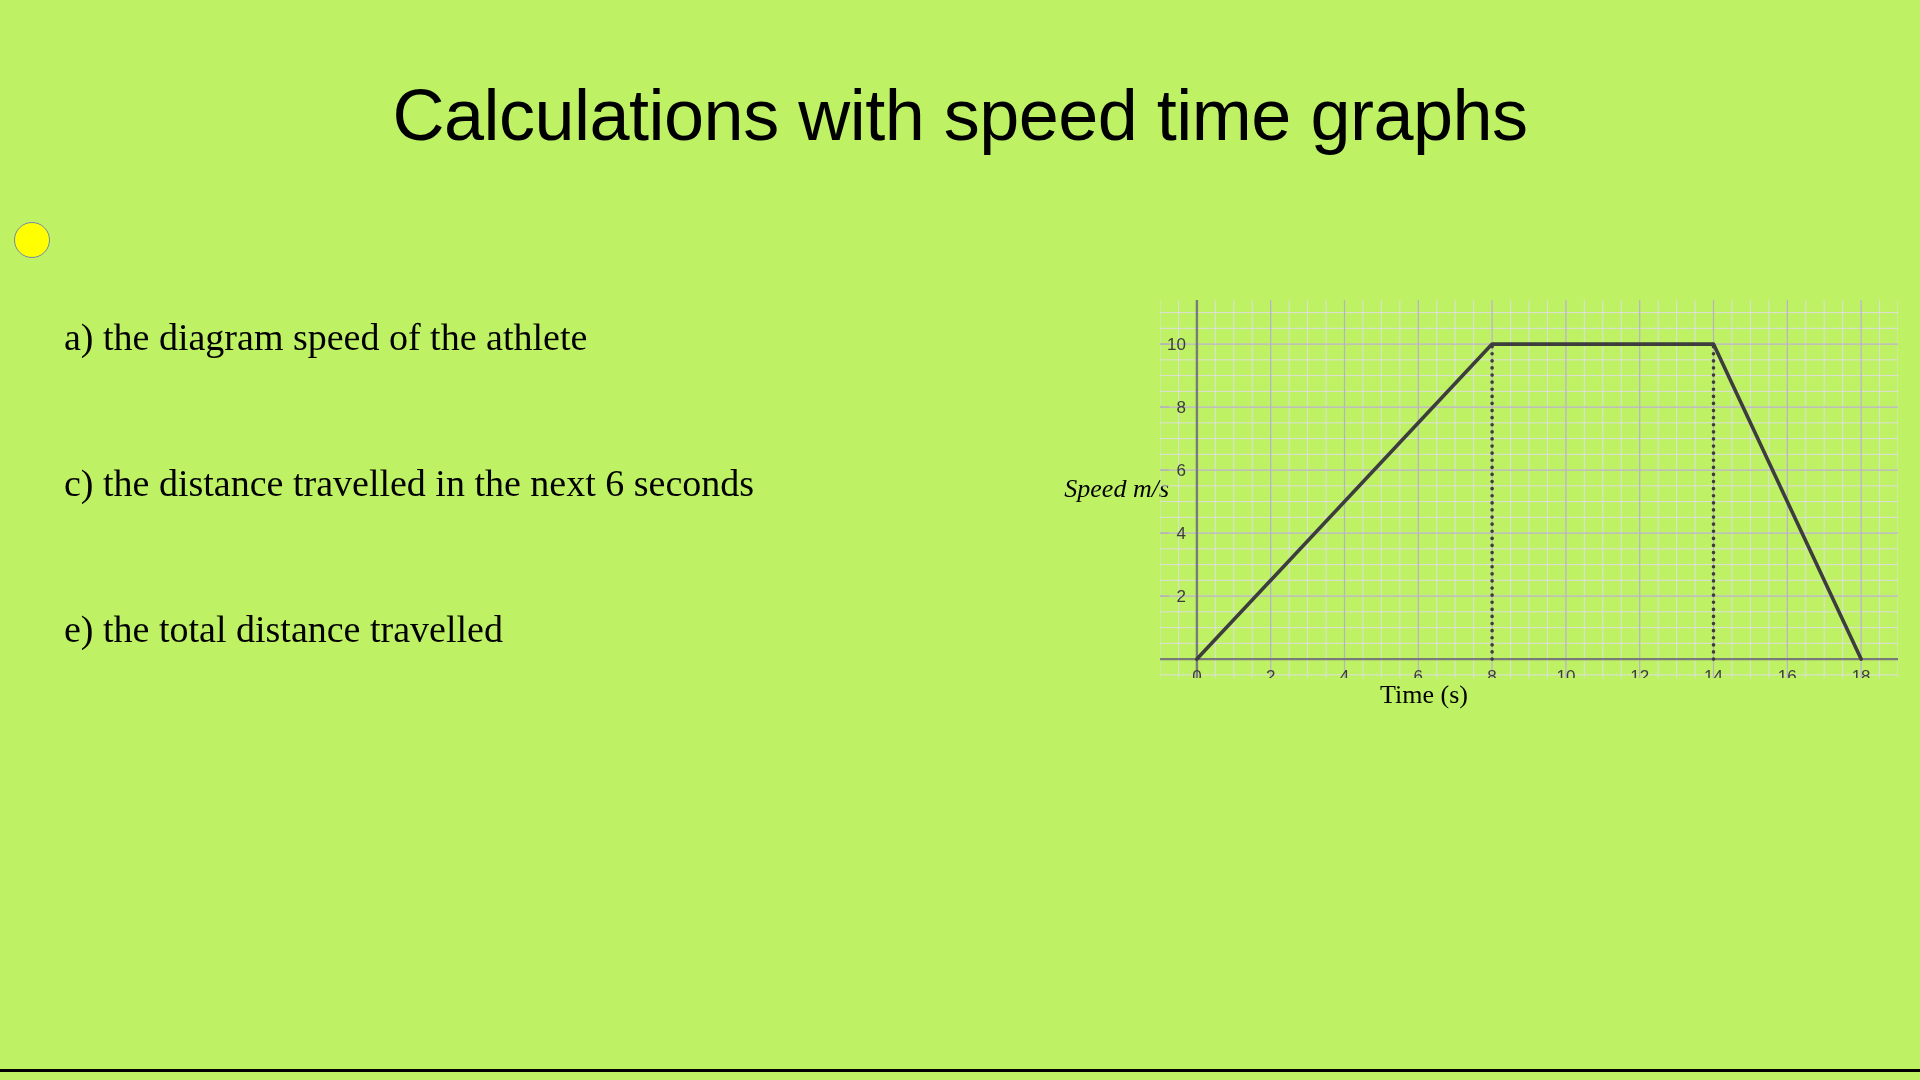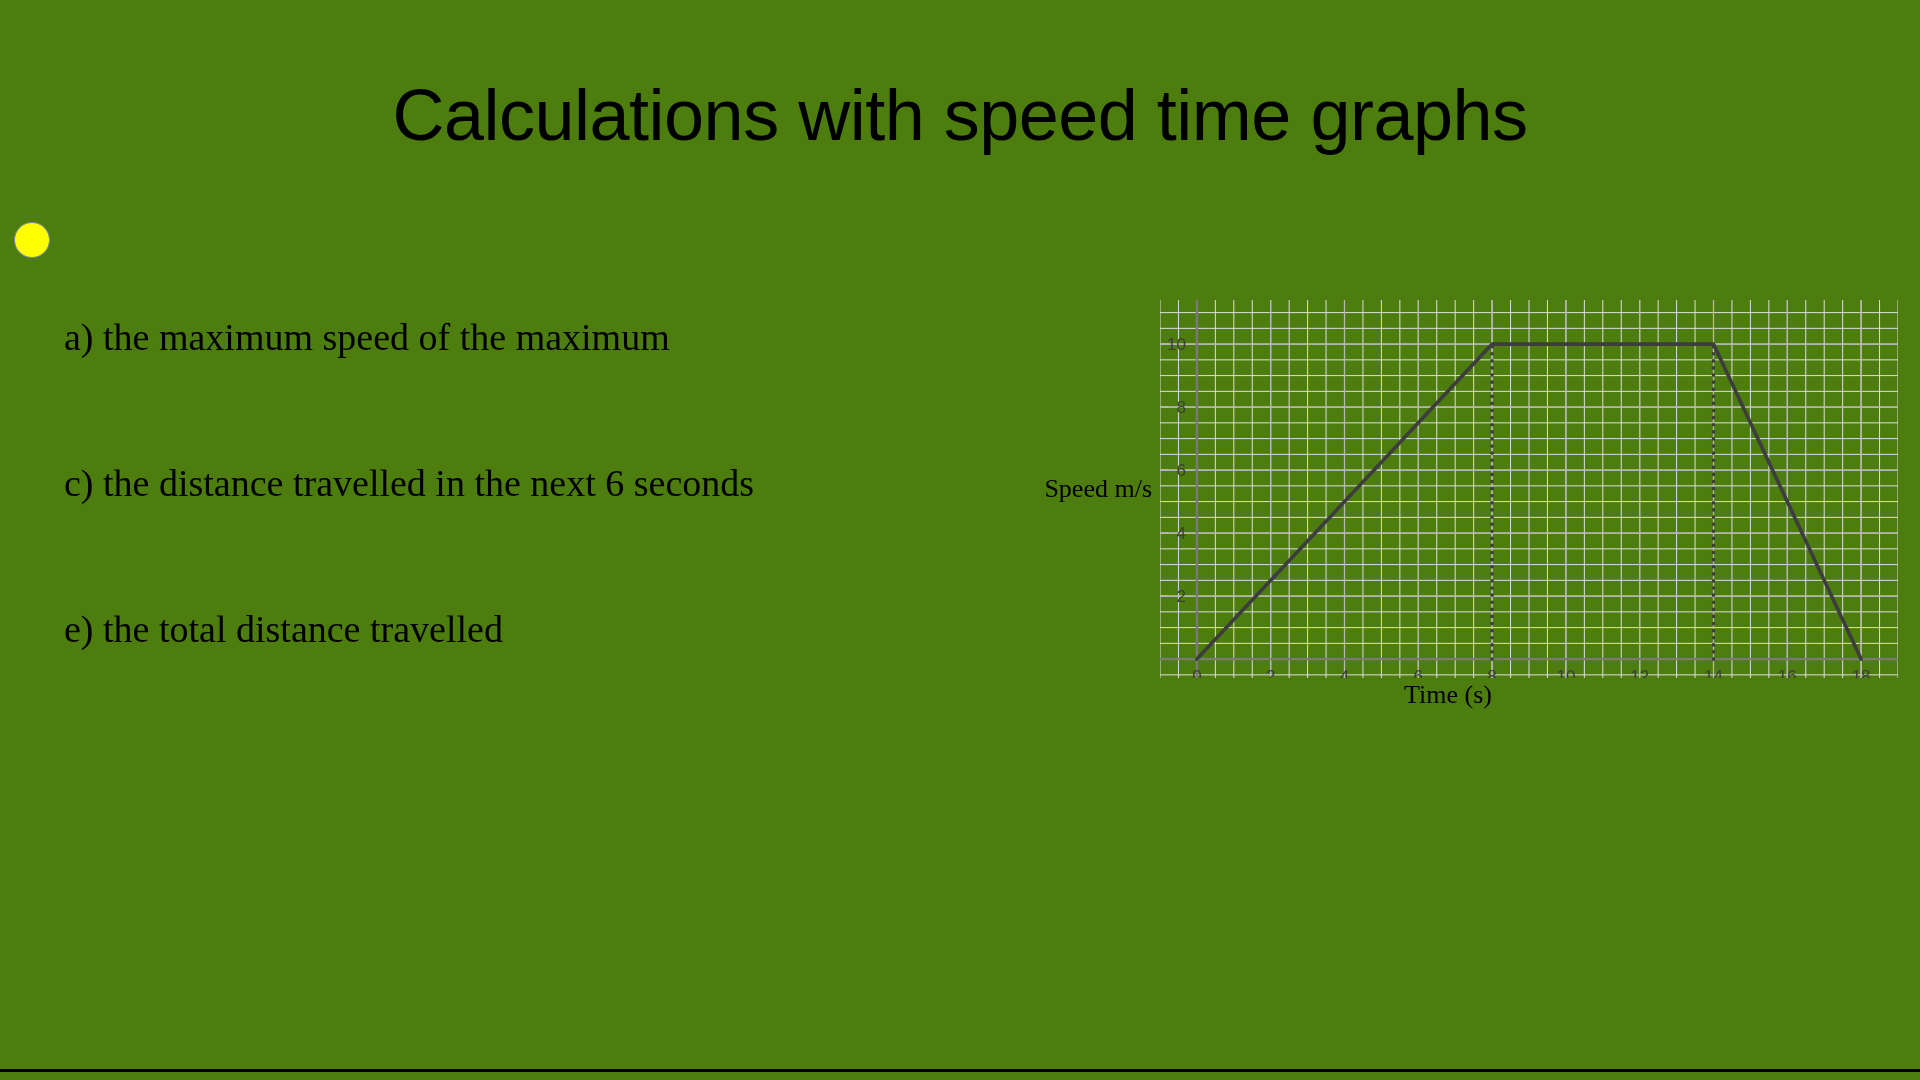--- a/index.html
+++ b/index.html
@@ -15,21 +15,21 @@
     font-family: "Liberation Serif", serif;
     color: #000000;
   }
 
   
   #slide {
     position: absolute;
     left: 0; top: 0;
     width: 1920px;
     height: 1080px;
-    background: #4d7c0f;
+    background: #bef264;
     box-sizing: border-box;
   }
   #slide-bottom-rule {
     position: absolute;
     left: 0;
     bottom: 8px;
     width: 1920px;
     height: 3px;
     background: #000000;
   }
@@ -94,33 +94,34 @@
     left: 140px;
     top: 12px;
     width: 738px;
     height: 378px;
   }
   #plot svg {
     display: block;
   }
   #y-axis-title {
     position: absolute;
-    left: 8px;
+    left: 25px;
     top: 186px;
     width: 124px;
     text-align: right;
     font-family: "Liberation Serif", serif;
     font-size: 26px;
     line-height: 30px;
     color: #000000;
     white-space: nowrap;
+    font-style: italic;
   }
   #x-axis-title {
     position: absolute;
-    left: 148px;
+    left: 124px;
     top: 392px;
     width: 560px;
     text-align: center;
     font-family: "Liberation Serif", serif;
     font-size: 26px;
     line-height: 30px;
     color: #000000;
     white-space: nowrap;
   }
   .tick-label {
@@ -132,21 +133,21 @@
 </head>
 <body>
 
 <div id="slide">
 
   <div id="title">Calculations with speed time graphs</div>
 
   <div id="bullet-marker"></div>
 
   <div id="body-text">
-    <span class="line">a) the maximum speed of the maximum</span>
+    <span class="line">a) the diagram speed of the athlete</span>
     <span class="line">c) the distance travelled in the next 6 seconds</span>
     <span class="line">e) the total distance travelled</span>
     
     
     
     
     
     
     
     

